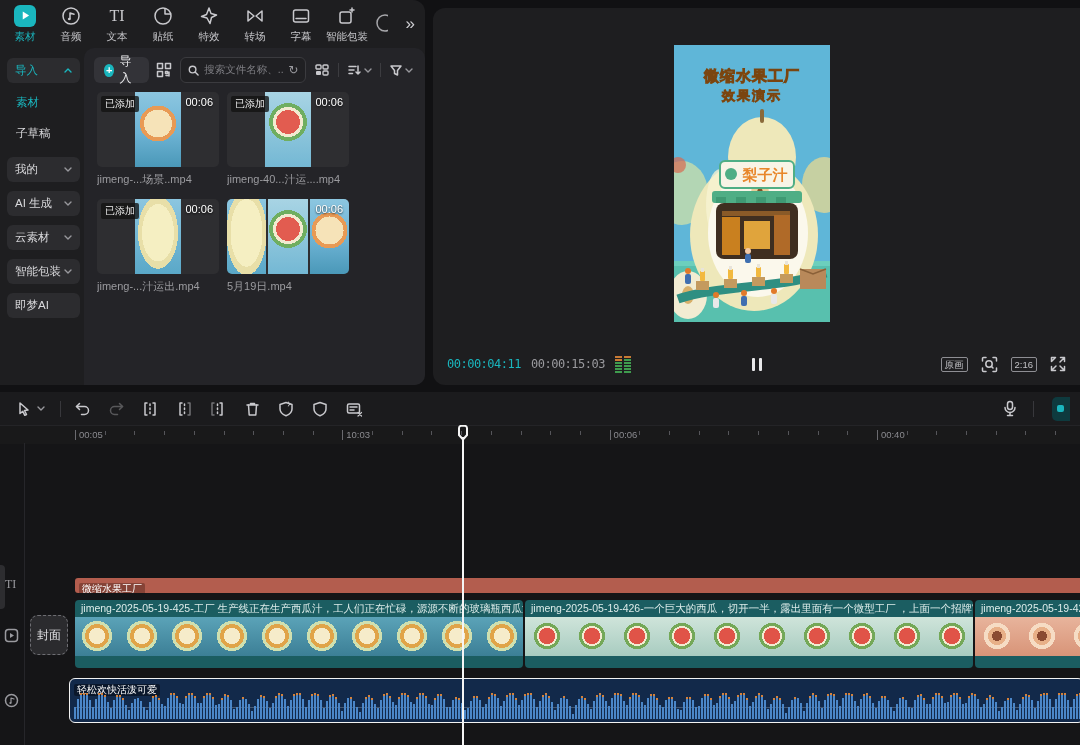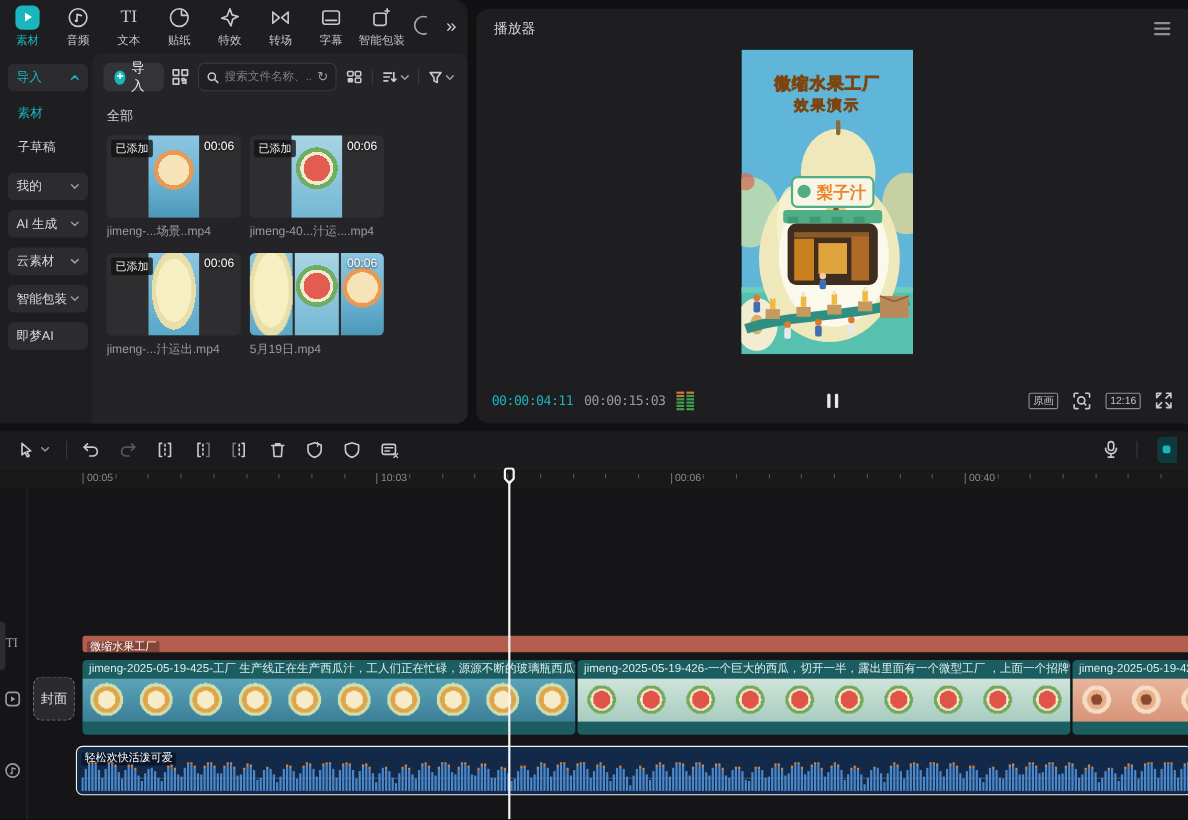--- a/index.html
+++ b/index.html
@@ -273,21 +273,20 @@
           <div class="hbtn">
             <svg width="14" height="13" viewBox="0 0 14 13" class="ico-stroke">
                 <path d="M2 2 h10 L8.5 6.5 V11 l-3-1.5 V6.5 Z"></path>
               </svg>
             <svg class="chev" viewBox="0 0 8 5">
                 <polyline points="1,1 4,4 7,1"></polyline>
               </svg>
           </div>
         </div>
 
-        <div class="all-lbl">全部</div>
 
         <div class="cards">
           <div class="card">
             <div class="thumb">
                 <div class="img m1"></div>
               <span class="badge">已添加</span>
               <span class="dur">00:06</span>
             </div>
             <div class="cname">jimeng-...场景..mp4</div>
           </div>
@@ -317,28 +316,20 @@
               <span class="dur">00:06</span>
             </div>
             <div class="cname">5月19日.mp4</div>
           </div>
         </div>
       </div>
     </div>
   </div>
 
   <div class="player-panel">
-    <div class="p-header">
-      <span>播放器</span>
-      <span class="burger">
-          <span></span>
-          <span></span>
-          <span></span>
-        </span>
-    </div>
 
     <div class="preview">
       <svg width="156" height="277" viewBox="0 0 156 277">
         <rect width="156" height="277" fill="#5fb6d8"></rect>
         <ellipse cx="8" cy="148" rx="26" ry="32" fill="#cfe0a8" opacity="0.75"></ellipse>
         <circle cx="4" cy="120" r="8" fill="#d86a50" opacity="0.7"></circle>
         <ellipse cx="150" cy="140" rx="22" ry="28" fill="#e8d890" opacity="0.75"></ellipse>
         <rect y="216" width="156" height="61" fill="#58c0ae"></rect>
         <rect y="216" width="156" height="5" fill="#6ccfbd"></rect>
         <ellipse cx="14" cy="250" rx="19" ry="24" fill="#f2ecd2"></ellipse>
@@ -422,21 +413,21 @@
           <i></i>
           <i></i>
         </span>
       <span class="p-right">
         <span class="tagbox">原画</span>
         <svg width="17" height="17" viewBox="0 0 17 17" class="ico-stroke">
             <path d="M1.5 5 V2.5 a1 1 0 0 1 1-1 H5 M12 1.5 h2.5 a1 1 0 0 1 1 1 V5 M15.5 12 v2.5 a1 1 0 0 1 -1 1 H12 M5 15.5 H2.5 a1 1 0 0 1 -1-1 V12"></path>
             <circle cx="8" cy="8" r="3.2"></circle>
             <path d="M10.4 10.4 l1.6 1.6"></path>
           </svg>
-        <span class="tagbox">12:16</span>
+        <span class="tagbox">2:16</span>
         <svg width="16" height="16" viewBox="0 0 16 16" class="ico-stroke">
             <path d="M1.5 5.5 L5.5 1.5 M1.5 1.5 h4 M1.5 1.5 v4" transform="translate(0,0)"></path>
             <path d="M10.5 1.5 h4 v4 M14.5 1.5 L10 6"></path>
             <path d="M14.5 10.5 v4 h-4 M14.5 14.5 L10 10"></path>
             <path d="M5.5 14.5 h-4 v-4 M1.5 14.5 L6 10"></path>
           </svg>
       </span>
     </div>
   </div>
 

